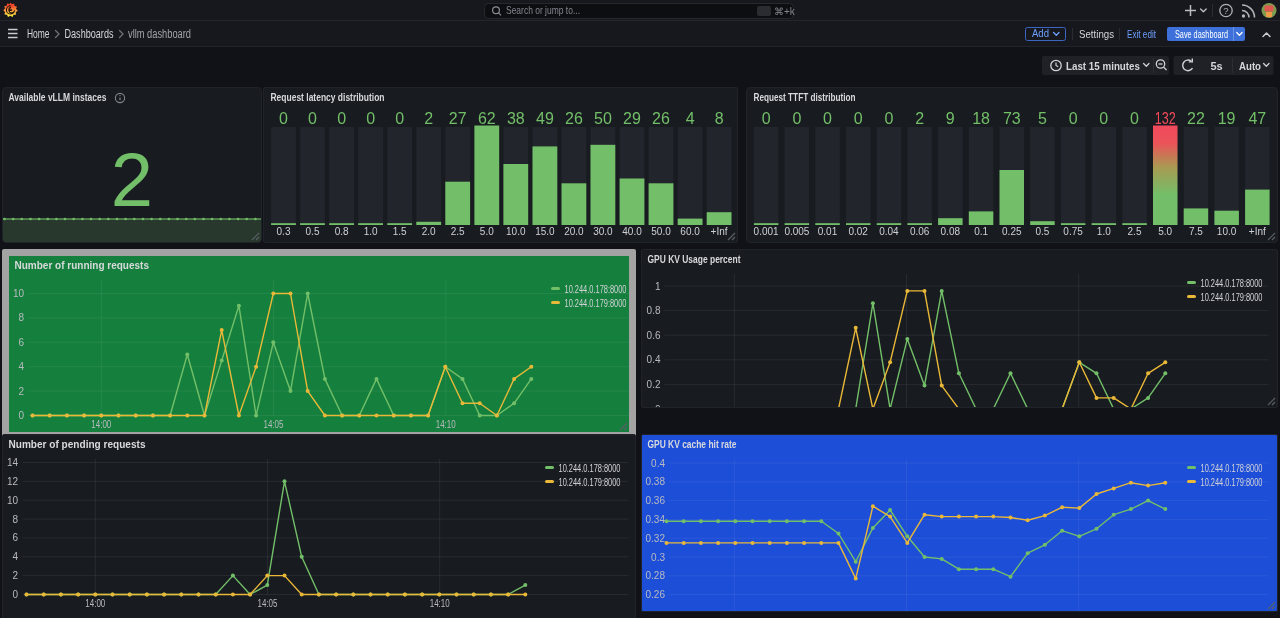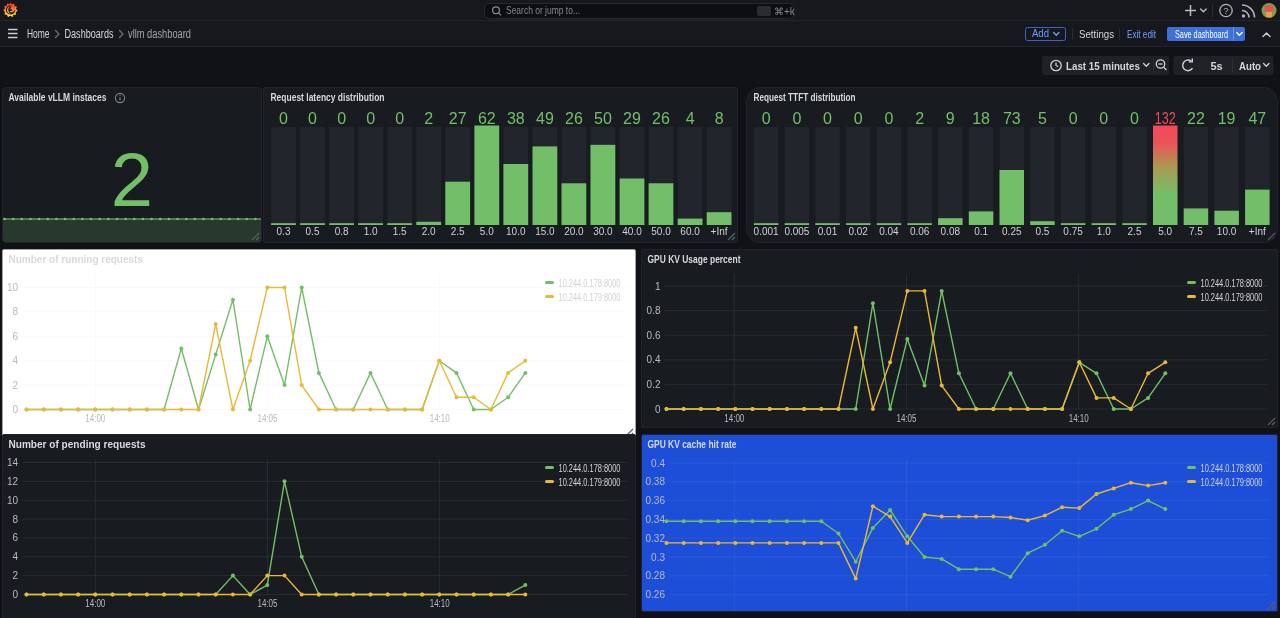--- a/index.html
+++ b/index.html
@@ -203,21 +203,21 @@
       <rect x="442.7" y="39.0" width="24.8" height="98.0" fill="#22252b"></rect>
       <rect x="442.7" y="124.2" width="24.8" height="12.8" fill="#73BF69"></rect>
       <text x="455.1" y="35.5" text-anchor="middle" font-size="16" fill="#73BF69">8</text>
       <text x="455.1" y="147" text-anchor="middle" font-size="10" fill="#cfd0d5">+Inf</text>
     </svg>
     <svg width="10" height="10" style="position:absolute;right:1px;bottom:1px">
       <line x1="9" y1="2" x2="2" y2="9" stroke="#5a5f66" stroke-width="1.2"></line>
       <line x1="9" y1="6" x2="6" y2="9" stroke="#5a5f66" stroke-width="1.2"></line>
     </svg>
   </div>
-<div style="position:absolute;left:746.3px;top:87px;width:531.7px;height:156px;background:#181b1f;border:1px solid #202329;border-radius:14px;box-sizing:border-box;overflow:hidden">
+<div style="position:absolute;left:746.3px;top:87px;width:531.7px;height:156px;background:#181b1f;border:1px solid #202329;border-radius:4px;box-sizing:border-box;overflow:hidden">
     <svg width="300" height="20" style="position:absolute;left:0;top:0">
       <text x="6.5" y="13" font-size="11.5" font-weight="bold" fill="#d8d9dc" textLength="102" lengthAdjust="spacingAndGlyphs">Request TTFT distribution</text>
     </svg>
     <svg width="529" height="154" viewBox="0 0 529 154" style="position:absolute;left:0;top:0">
       <rect x="6.9" y="39.0" width="24.5" height="98.0" fill="#22252b"></rect>
       <rect x="6.9" y="135.2" width="24.5" height="1.8" fill="#73BF69"></rect>
       <text x="19.1" y="35.5" text-anchor="middle" font-size="16" fill="#73BF69">0</text>
       <text x="19.1" y="147" text-anchor="middle" font-size="10" fill="#cfd0d5">0.001</text>
       <rect x="37.6" y="39.0" width="24.5" height="98.0" fill="#22252b"></rect>
       <rect x="37.6" y="135.2" width="24.5" height="1.8" fill="#73BF69"></rect>
@@ -282,21 +282,21 @@
       <rect x="498.1" y="39.0" width="24.5" height="98.0" fill="#22252b"></rect>
       <rect x="498.1" y="101.6" width="24.5" height="35.4" fill="#73BF69"></rect>
       <text x="510.3" y="35.5" text-anchor="middle" font-size="16" fill="#73BF69">47</text>
       <text x="510.3" y="147" text-anchor="middle" font-size="10" fill="#cfd0d5">+Inf</text>
     </svg>
     <svg width="10" height="10" style="position:absolute;right:1px;bottom:1px">
       <line x1="9" y1="2" x2="2" y2="9" stroke="#5a5f66" stroke-width="1.2"></line>
       <line x1="9" y1="6" x2="6" y2="9" stroke="#5a5f66" stroke-width="1.2"></line>
     </svg>
   </div>
-<div style="position:absolute;left:2px;top:249px;width:633.5px;height:190px;background:#ffffff;border:1px solid #a3a3a3;border-radius:2px;box-sizing:border-box;overflow:hidden">
+<div style="position:absolute;left:2px;top:249px;width:633.5px;height:190px;background:#15803d;border:7px solid #a3a3a3;border-radius:2px;box-sizing:border-box;overflow:hidden">
     <svg width="300" height="20" style="position:absolute;left:0;top:0">
       <text x="5.5" y="13" font-size="11.5" font-weight="bold" fill="#d8d9dc" textLength="134.5" lengthAdjust="spacingAndGlyphs">Number of running requests</text>
     </svg>
     <svg width="631" height="177" viewBox="0 0 631 177" style="position:absolute;left:0;top:0">
       <line x1="19.5" y1="159.5" x2="625.5" y2="159.5" stroke="rgba(204,204,220,0.09)" stroke-width="1"></line>
       <text x="15" y="163.0" text-anchor="end" font-size="10" fill="#b8bac0">0</text>
       <line x1="19.5" y1="135.1" x2="625.5" y2="135.1" stroke="rgba(204,204,220,0.09)" stroke-width="1"></line>
       <text x="15" y="138.6" text-anchor="end" font-size="10" fill="#b8bac0">2</text>
       <line x1="19.5" y1="110.7" x2="625.5" y2="110.7" stroke="rgba(204,204,220,0.09)" stroke-width="1"></line>
       <text x="15" y="114.2" text-anchor="end" font-size="10" fill="#b8bac0">4</text>
@@ -377,21 +377,21 @@
       <rect x="542" y="31" width="9" height="3" rx="1.5" fill="#73BF69"></rect>
       <text x="555.5" y="36.5" font-size="10" fill="#d2d3d8" textLength="62" lengthAdjust="spacingAndGlyphs">10.244.0.178:8000</text>
       <rect x="542" y="45" width="9" height="3" rx="1.5" fill="#EAB839"></rect>
       <text x="555.5" y="50.5" font-size="10" fill="#d2d3d8" textLength="62" lengthAdjust="spacingAndGlyphs">10.244.0.179:8000</text>
     </svg>
     <svg width="10" height="10" style="position:absolute;right:1px;bottom:1px">
       <line x1="9" y1="2" x2="2" y2="9" stroke="#5a5f66" stroke-width="1.2"></line>
       <line x1="9" y1="6" x2="6" y2="9" stroke="#5a5f66" stroke-width="1.2"></line>
     </svg>
   </div>
-<div style="position:absolute;left:640.5px;top:249px;width:637.5px;height:179px;background:#181b1f;border:1px solid #202329;border-radius:2px;box-sizing:border-box;overflow:hidden">
+<div style="position:absolute;left:640.5px;top:249px;width:637.5px;height:159px;background:#181b1f;border:1px solid #202329;border-radius:2px;box-sizing:border-box;overflow:hidden">
     <svg width="300" height="20" style="position:absolute;left:0;top:0">
       <text x="5.5" y="13" font-size="11.5" font-weight="bold" fill="#d8d9dc" textLength="93" lengthAdjust="spacingAndGlyphs">GPU KV Usage percent</text>
     </svg>
     <svg width="635" height="177" viewBox="0 0 635 177" style="position:absolute;left:0;top:0">
       <line x1="22.5" y1="159.0" x2="626.5" y2="159.0" stroke="rgba(204,204,220,0.09)" stroke-width="1"></line>
       <text x="18.5" y="162.5" text-anchor="end" font-size="10" fill="#b8bac0">0</text>
       <line x1="22.5" y1="134.4" x2="626.5" y2="134.4" stroke="rgba(204,204,220,0.09)" stroke-width="1"></line>
       <text x="18.5" y="137.9" text-anchor="end" font-size="10" fill="#b8bac0">0.2</text>
       <line x1="22.5" y1="109.8" x2="626.5" y2="109.8" stroke="rgba(204,204,220,0.09)" stroke-width="1"></line>
       <text x="18.5" y="113.3" text-anchor="end" font-size="10" fill="#b8bac0">0.4</text>

